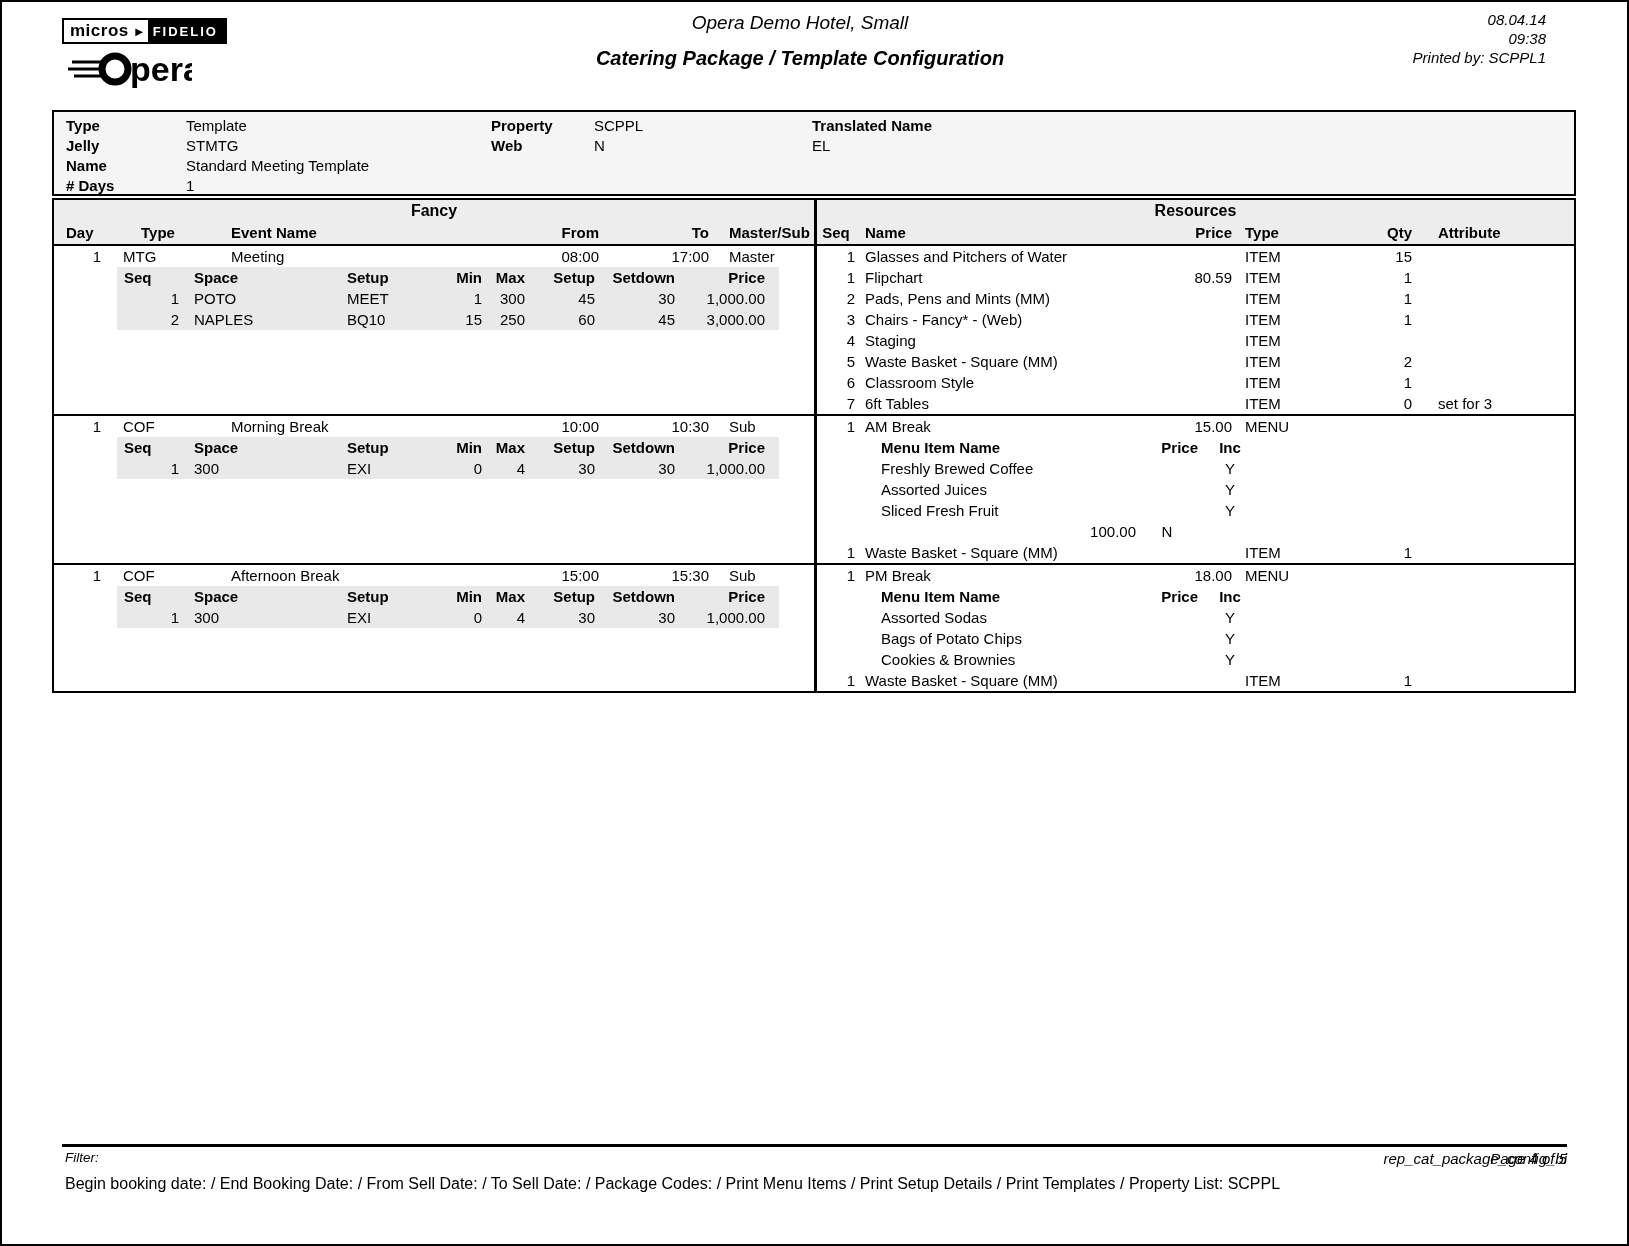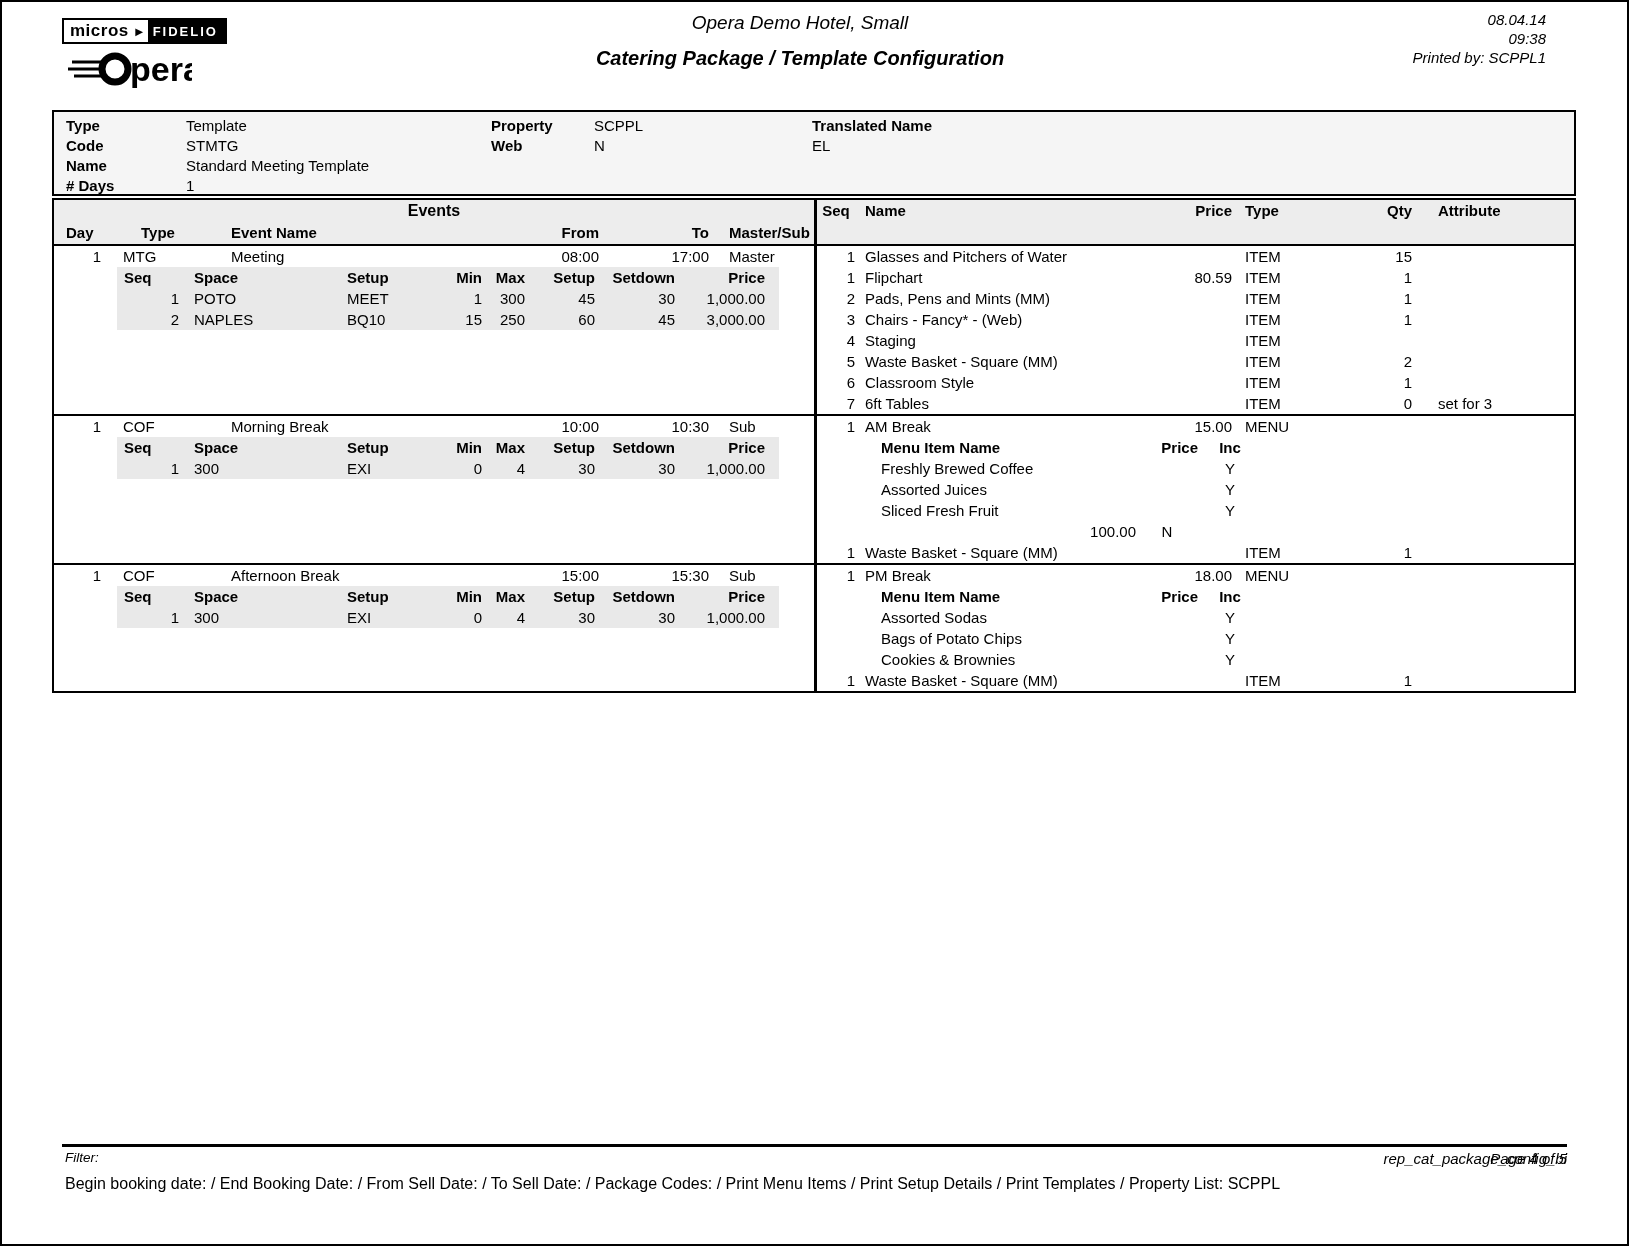--- a/index.html
+++ b/index.html
@@ -111,51 +111,52 @@
 
   <div class="info-box">
     <div class="info-row">
       <span class="lbl l1">Type</span>
       <span class="val v1">Template</span>
       <span class="lbl l2">Property</span>
       <span class="val v2">SCPPL</span>
       <span class="lbl l3">Translated Name</span>
     </div>
     <div class="info-row">
-      <span class="lbl l1">Code</span>
+      <span class="lbl l1">Jelly</span>
       <span class="val v1">STMTG</span>
       <span class="lbl l2">Web</span>
       <span class="val v2">N</span>
       <span class="val v3">EL</span>
     </div>
     <div class="info-row">
       <span class="lbl l1">Name</span>
       <span class="val v1">Standard Meeting Template</span>
     </div>
     <div class="info-row">
       <span class="lbl l1"># Days</span>
       <span class="val v1">1</span>
     </div>
   </div>
 
   <div class="report-table">
     <div class="t-row band">
       <div class="cell">
-        <div class="band-title">Events</div>
+        <div class="band-title">Fancy</div>
         <div class="ev-row ev-hdr">
           <span class="c-day">Day</span>
           <span class="c-type">Type</span>
           <span class="c-name">Event Name</span>
           <span class="c-from">From</span>
           <span class="c-to">To</span>
           <span class="c-ms">Master/Sub</span>
         </div>
       </div>
       <div class="divider"></div>
       <div class="cell">
+        <div class="band-title">Resources</div>
         <div class="res-row res-hdr">
           <span class="r-seq">Seq</span>
           <span class="r-name">Name</span>
           <span class="r-price">Price</span>
           <span class="r-type">Type</span>
           <span class="r-qty">Qty</span>
           <span class="r-attr">Attribute</span>
         </div>
       </div>
     </div>

